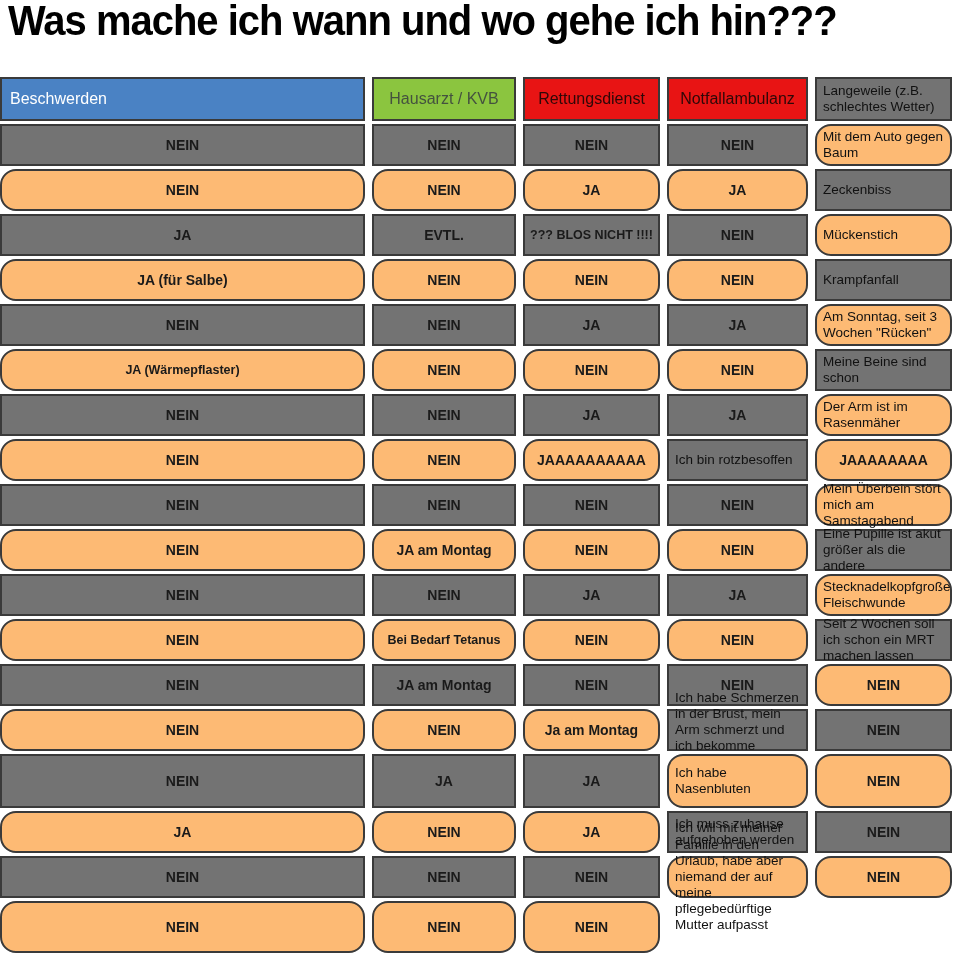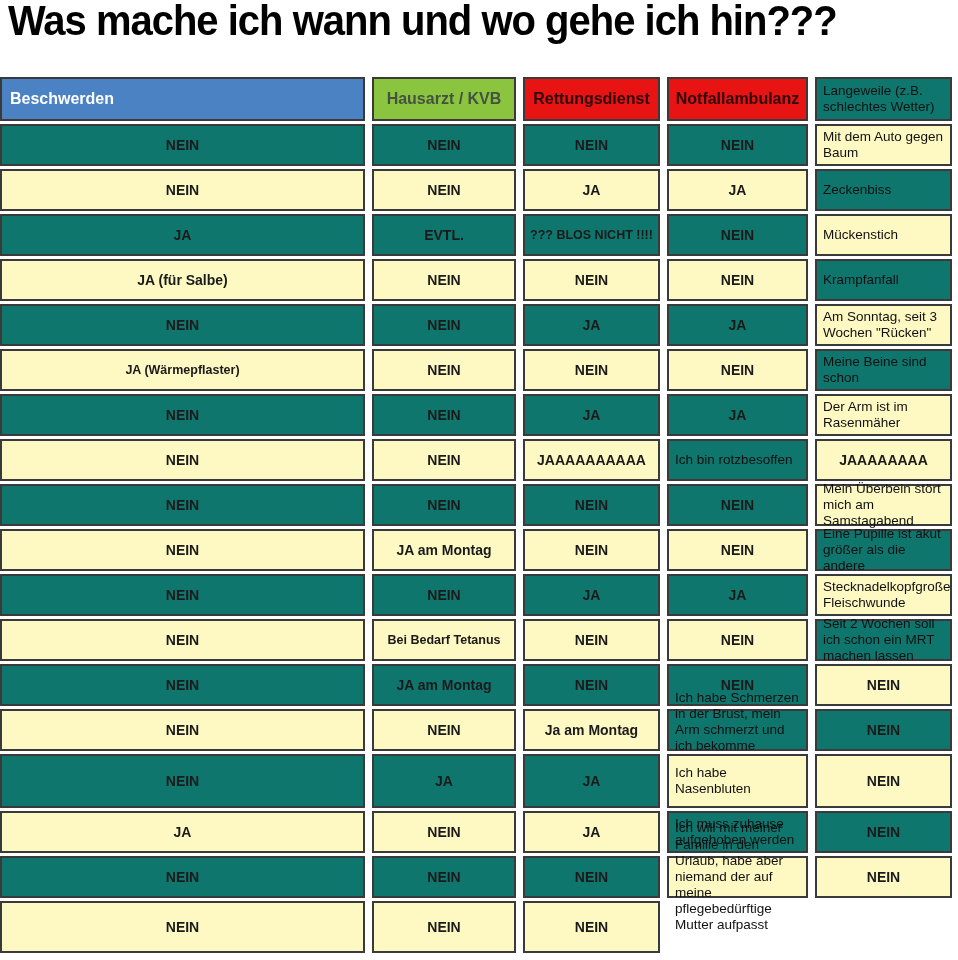--- a/index.html
+++ b/index.html
@@ -16,30 +16,30 @@
     position:absolute; top:77px; left:0;
     display:grid;
     grid-template-columns:365px 144px 137px 141px 137px;
     grid-template-rows:44px 42px 42px 42px 42px 42px 42px 42px 42px 42px 42px 42px 42px 42px 42px 54px 42px 42px 52px;
     gap:3px 7px;
   }
   .cell {
     box-sizing:border-box; border:2px solid #3a3a3a;
     display:flex; align-items:center;
   }
-  .hdr { font-weight:bold; font-size:16px; justify-content:center;text-align:center; }
+  .hdr { font-weight:normal; font-size:16px; justify-content:center;text-align:center; }
   .hdr-blue  { background:#4a82c4; color:#ffffff; justify-content:flex-start; padding-left:8px; }
   .hdr-green { background:#8bc53f; color:#ffffff; }
   .hdr-green2{ background:#8bc53f; color:#44523f; }
   .hdr-red   { background:#e81414; color:#2e0808; }
   .c-cell { padding:0 6px; font-size:13.5px; color:#111; line-height:1.2; text-align:left; }
   .v-cell { justify-content:center; font-weight:bold; font-size:14px; color:#1a1a1a; white-space:nowrap; }
   .v-cell.sm { font-size:12.5px; }
-  .dark  { background:#0f766e; }
-  .light { background:#fef9c3; }
+  .dark  { background:#737373; }
+  .light { background:#fdba74;border-radius:16px; }
 </style>
 </head>
 <body>
 
 <h1 class="title">Was mache ich wann und wo gehe ich hin???</h1>
 
 <div class="grid">
 
   <div class="cell hdr hdr-blue">Beschwerden</div>
   <div class="cell hdr hdr-green2">Hausarzt / KVB</div>

